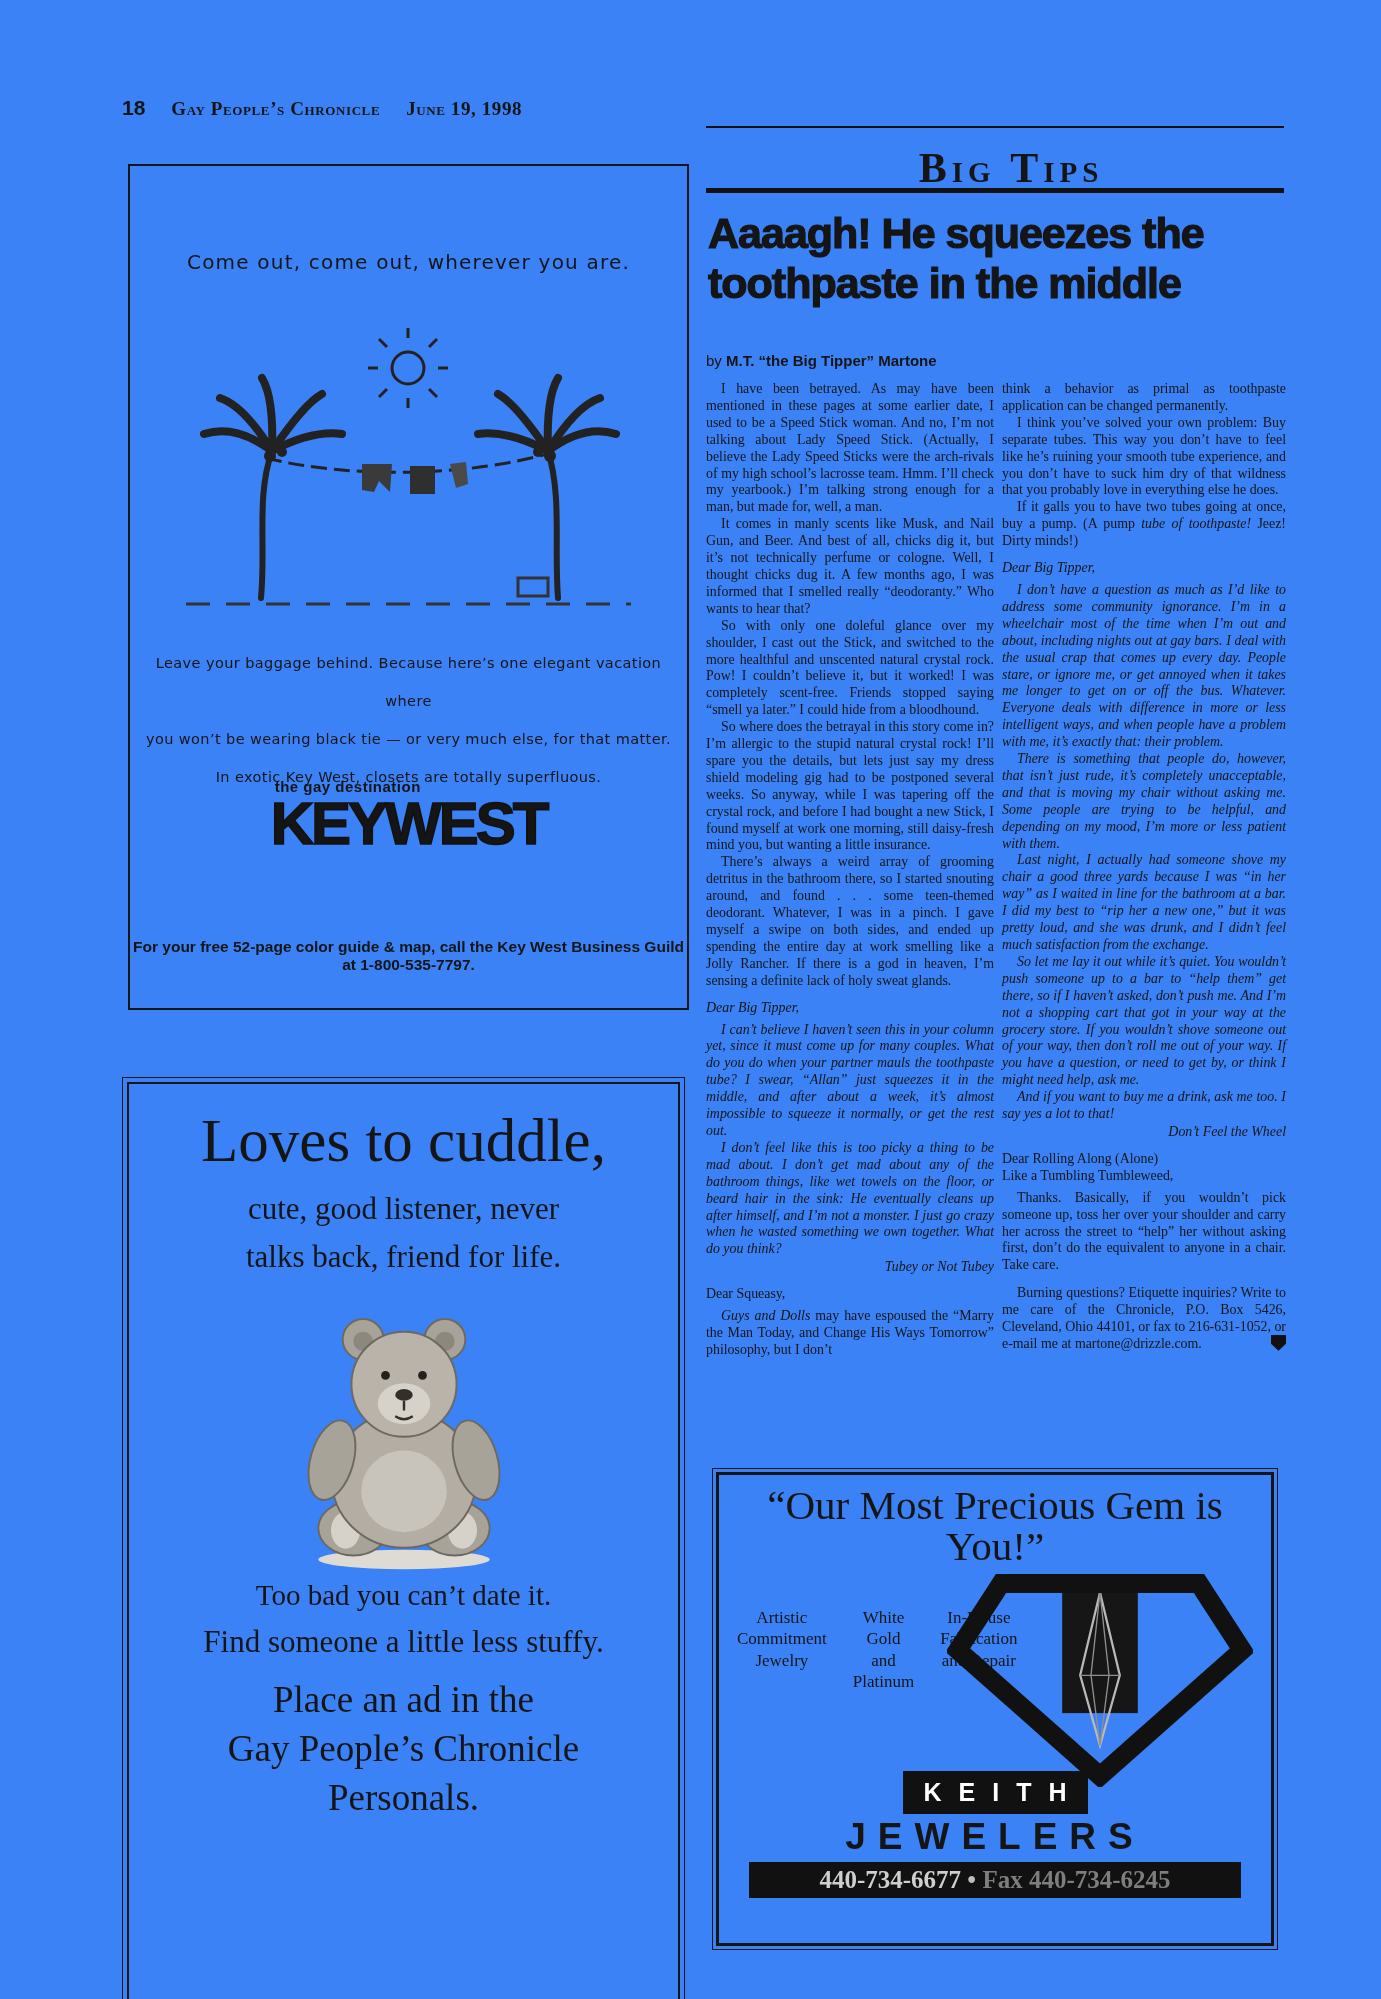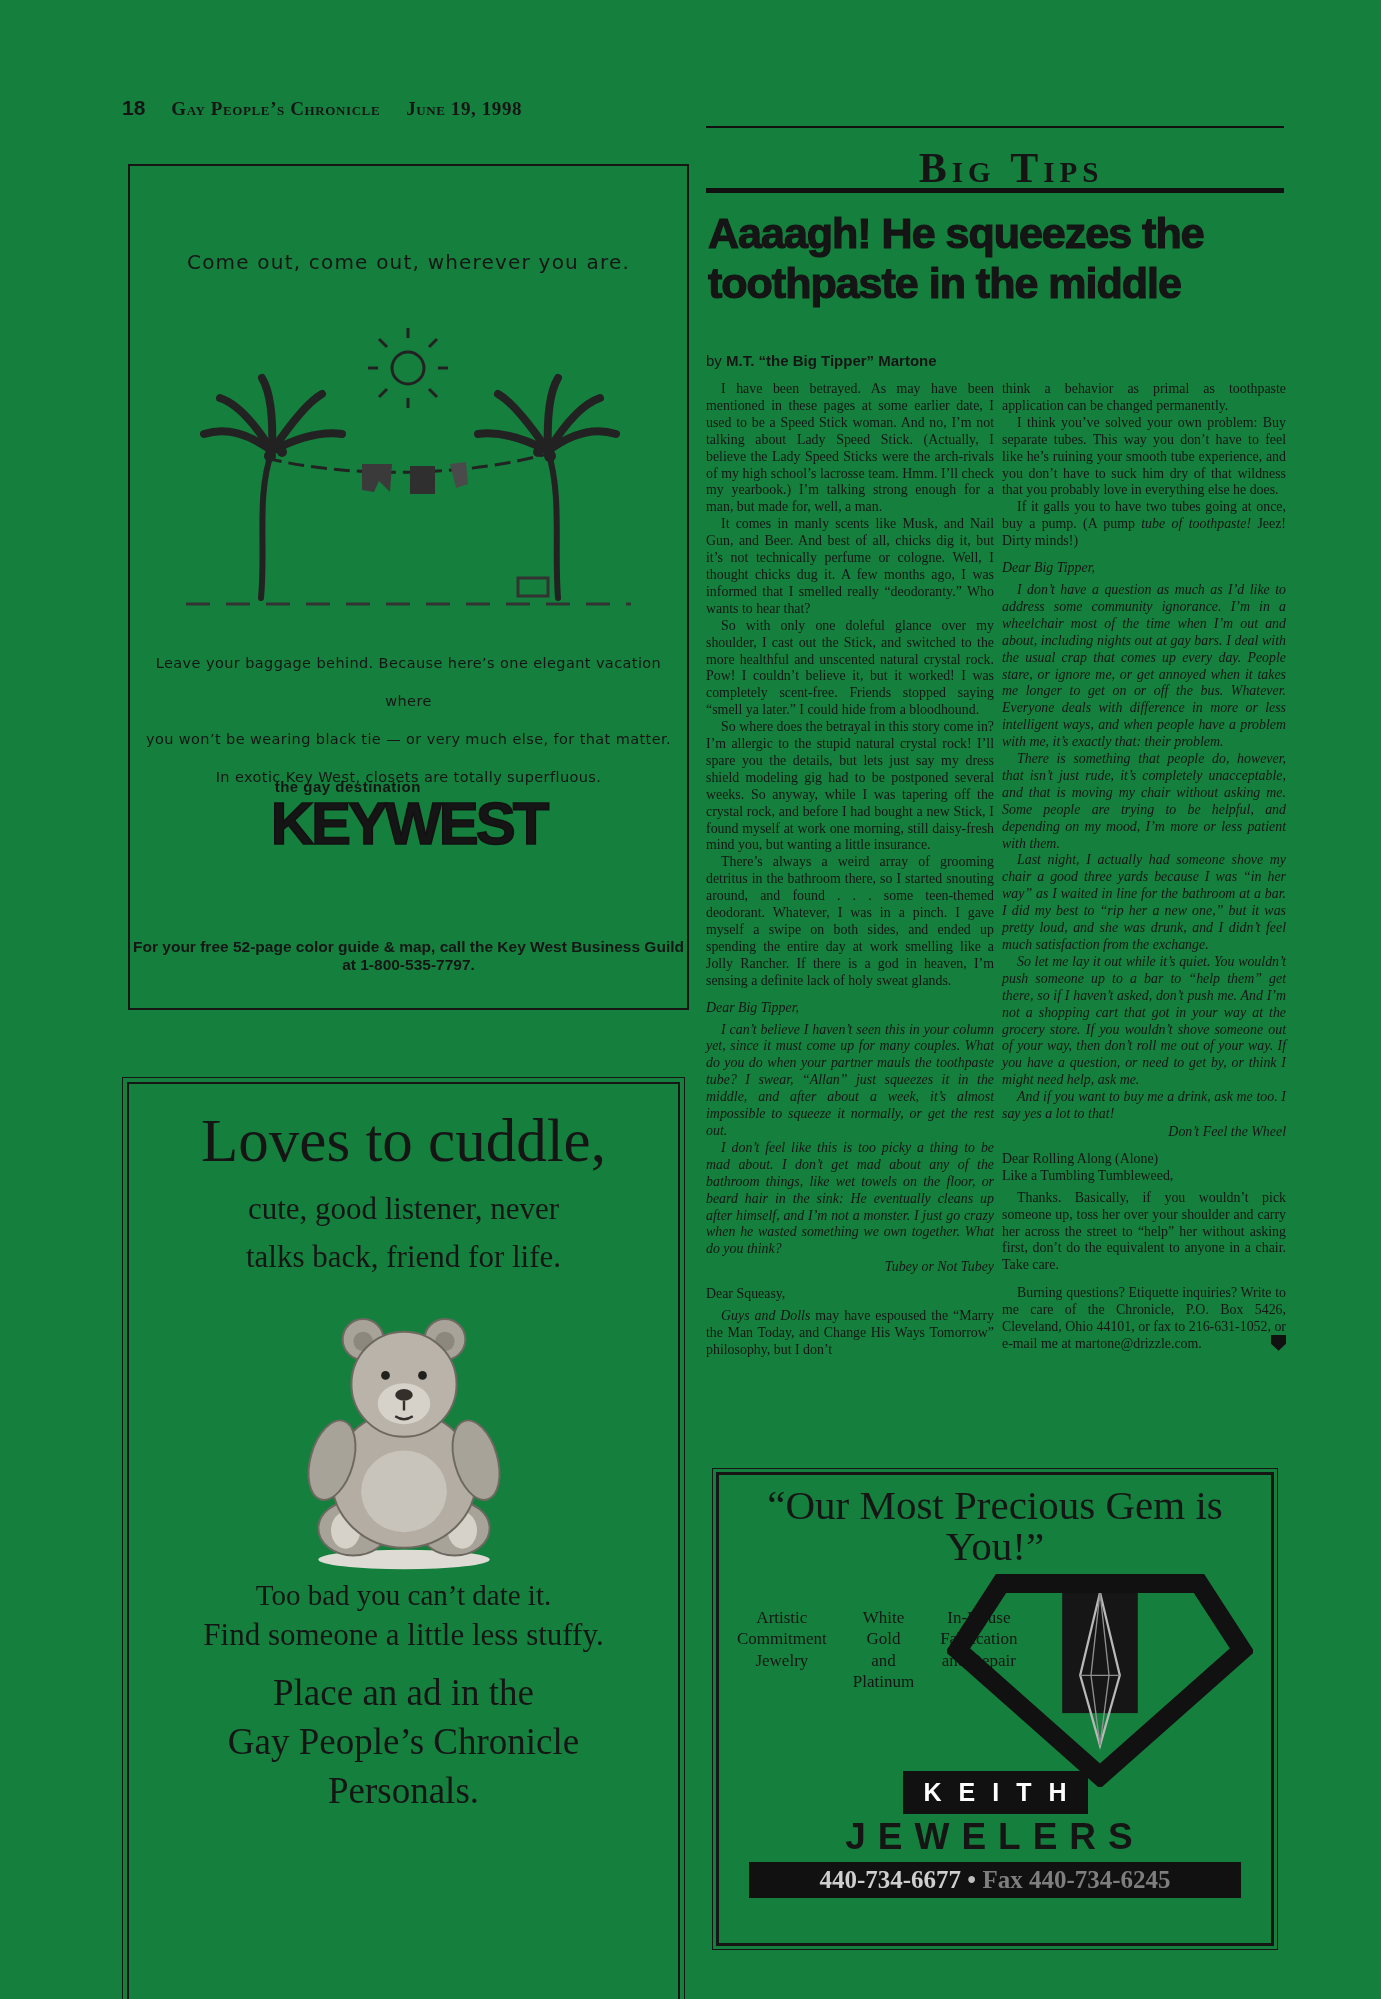--- a/index.html
+++ b/index.html
@@ -1,16 +1,16 @@
 <!DOCTYPE html>
 <html><head>
 <meta charset="utf-8">
 <style>
   html,body{margin:0;padding:0;background:#e8e8e8;}
-  .page{position:relative;width:1381px;height:1999px;background:#15803d;color:#151515;
+  .page{position:relative;width:1381px;height:1999px;background:#3b82f6;color:#151515;
         font-family:"Liberation Serif",serif;overflow:hidden;margin:0 auto;}
 
   
   .masthead{position:absolute;left:122px;top:96px;display:flex;gap:26px;align-items:baseline;}
   .pgnum{font:bold 21px "Liberation Sans",sans-serif;}
   .pub,.idate{font-variant:small-caps;font-weight:bold;font-size:19px;letter-spacing:.6px;}
 
   
   .rule-thin{position:absolute;left:706px;top:126px;width:578px;height:2px;background:#111;}
   .section-title{position:absolute;left:706px;top:128px;width:578px;margin:16px;text-align:center;
@@ -55,21 +55,21 @@
         font:bold 15.5px "Liberation Sans",sans-serif;}
 
   
   .ad-personals{position:absolute;left:122px;top:1077px;width:563px;height:988px;
         border:1px solid #161616;padding:4px;box-sizing:border-box;}
   .ad-personals .inner{border:2px solid #161616;height:100%;box-sizing:border-box;text-align:center;}
   .pa-big{font-size:61px;margin-top:26px;line-height:1;}
   .pa-sub{font-size:31px;line-height:1.55;margin-top:14px;}
   .pa-bear{margin-top:2px;}
   .pa-toobad{font-size:29px;margin-top:0;}
-  .pa-find{font-size:31px;margin-top:5px;}
+  .pa-find{font-size:31px;margin-top:12px;}
   .pa-place{font-size:37px;line-height:1.32;margin-top:16px;white-space:pre-line;}
 
   
   .ad-jewelers{position:absolute;left:712px;top:1468px;width:566px;height:482px;
         border:1px solid #161616;padding:3px;box-sizing:border-box;}
   .ad-jewelers .inner{border:3px solid #161616;height:100%;box-sizing:border-box;
         text-align:center;overflow:hidden;}
   .jw-head{font-size:41px;margin-top:10px;line-height:1;}
   .jw-sub{font-weight:bold;font-style:italic;font-size:19px;margin-top:7px;}
   .jw-mid{display:flex;justify-content:space-between;align-items:flex-start;padding:0 18px;margin-top:2px;}

